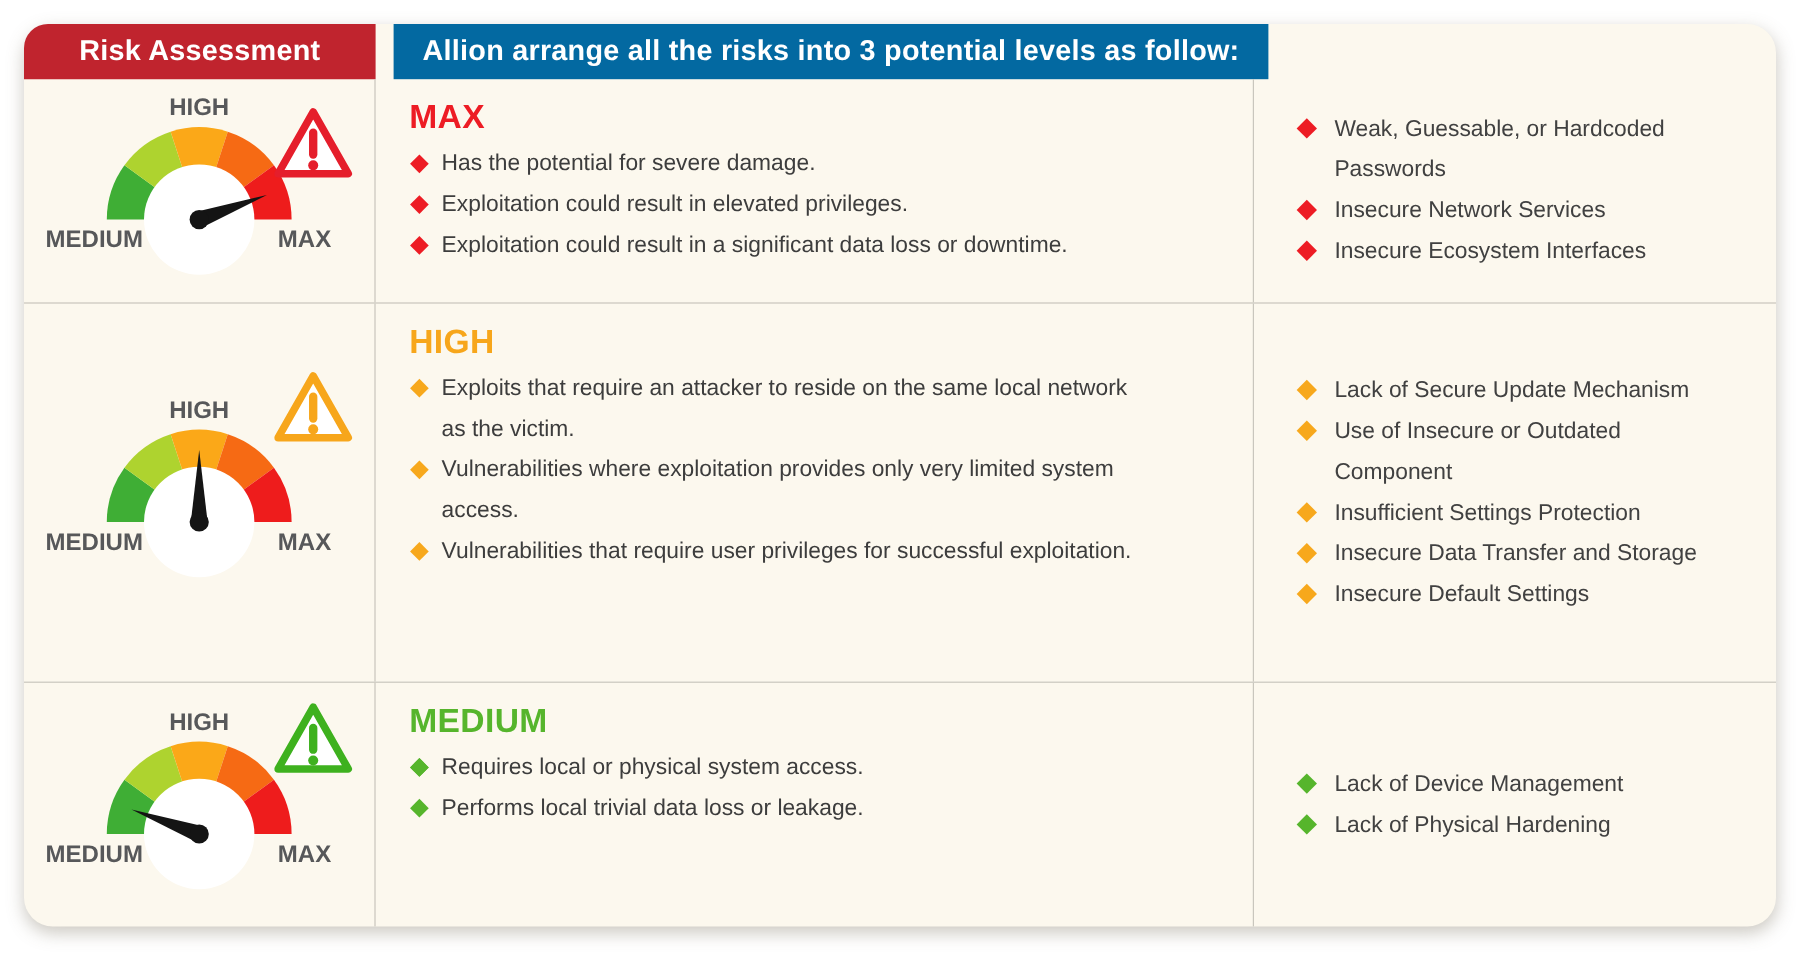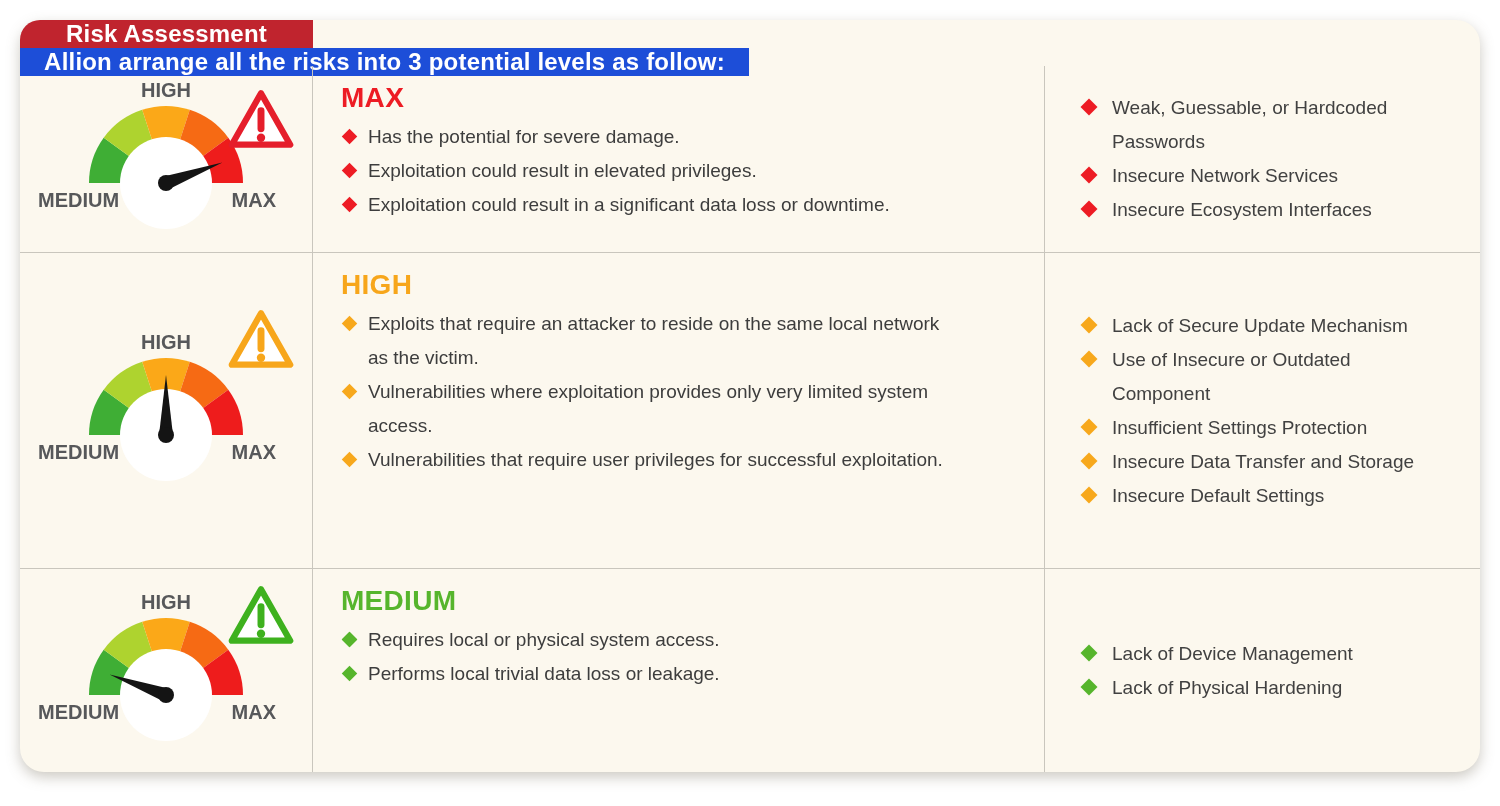--- a/index.html
+++ b/index.html
@@ -7,21 +7,21 @@
   body { font-family:"Liberation Sans", sans-serif; }
   .page { position:relative; width:1500px; height:806px; background:#ffffff; }
 
   .card {
     position:absolute; left:20px; top:20px; width:1460px;
     background:#fcf8ee; border-radius:24px;
     box-shadow:0 5px 14px rgba(110,100,80,.35);
   }
 
   
-  .header { display:flex; height:46px;flex-direction:column; }
+  .header { display:flex; height:46px; }
   .hseg {
     display:flex; align-items:center; justify-content:center;
     color:#fff; font-size:24px; font-weight:bold; letter-spacing:.2px;
   }
   .hseg-left  { width:293px; border-top-left-radius:20px; margin-right:3px; }
   .hseg-mid   { width:729px; margin-right:3px; }
   .hseg-right { flex:1; border-top-right-radius:20px; }
 
   
   .row { display:grid; grid-template-columns:293px 732px 1fr; }
@@ -66,21 +66,21 @@
   }
   ul.focus .diamond { width:12px; height:12px; top:10px; left:2px; }
 </style>
 </head>
 <body>
 
 <div class="page">
   <div class="card">
     <div class="header">
       <div class="hseg hseg-left" style="background: rgb(192, 36, 46);">Risk Assessment</div>
-      <div class="hseg hseg-mid" style="background: #1d4ed8;">Allion arrange all the risks into 3 potential levels as follow:</div>
+      <div class="hseg hseg-mid" style="background: #0369a1; margin-left: 12px;">Allion arrange all the risks into 3 potential levels as follow:</div>
     </div>
     <div class="rows">
   <div class="row row-max">
     <div class="cell-gauge">
       <div class="gauge-wrap">
         <div class="g-label g-high">HIGH</div>
         <svg class="gauge-svg" viewBox="0 0 160 128">
                 <path d="M80,78 L3.0,78.0 A77,77 0 0 1 17.7,32.7 Z" fill="#3fae35"></path>
                 <path d="M80,78 L17.7,32.7 A77,77 0 0 1 56.2,4.8 Z" fill="#aed32f"></path>
                 <path d="M80,78 L56.2,4.8 A77,77 0 0 1 103.8,4.8 Z" fill="#fba818"></path>

